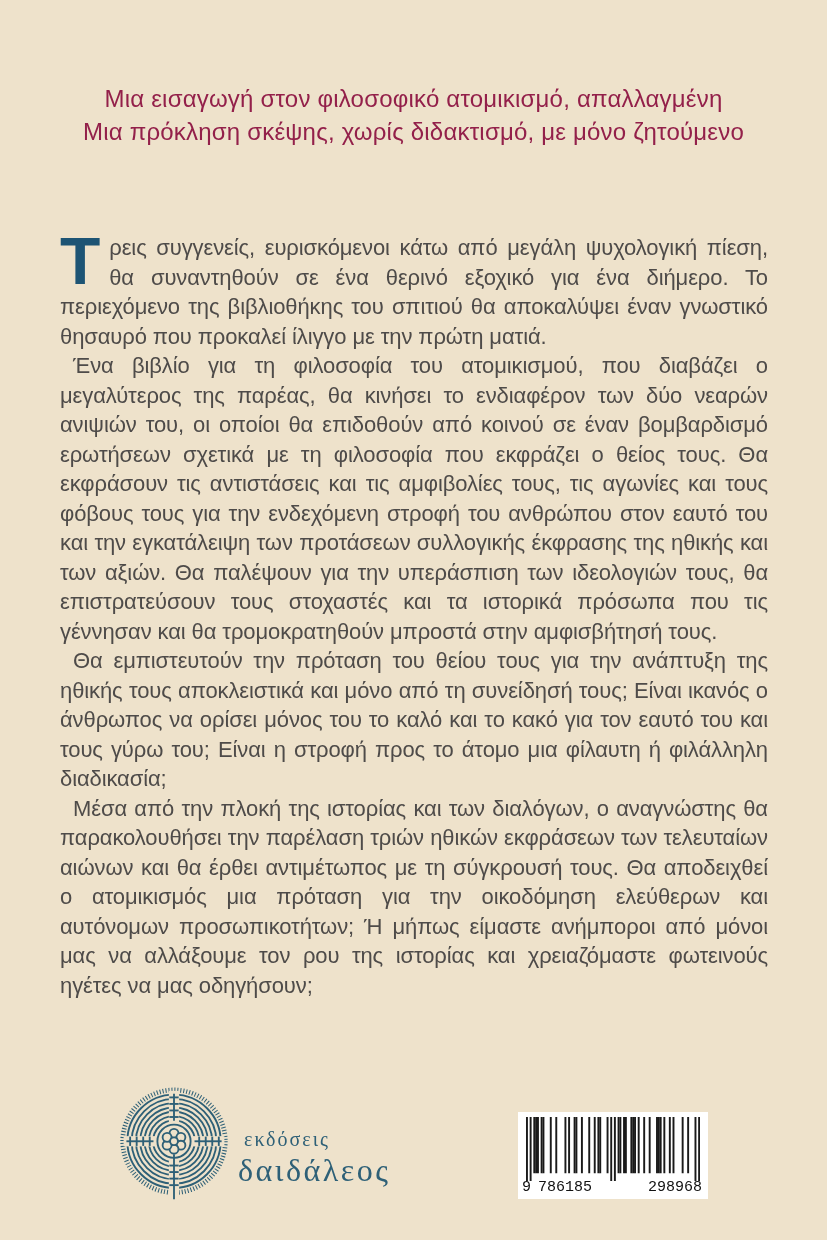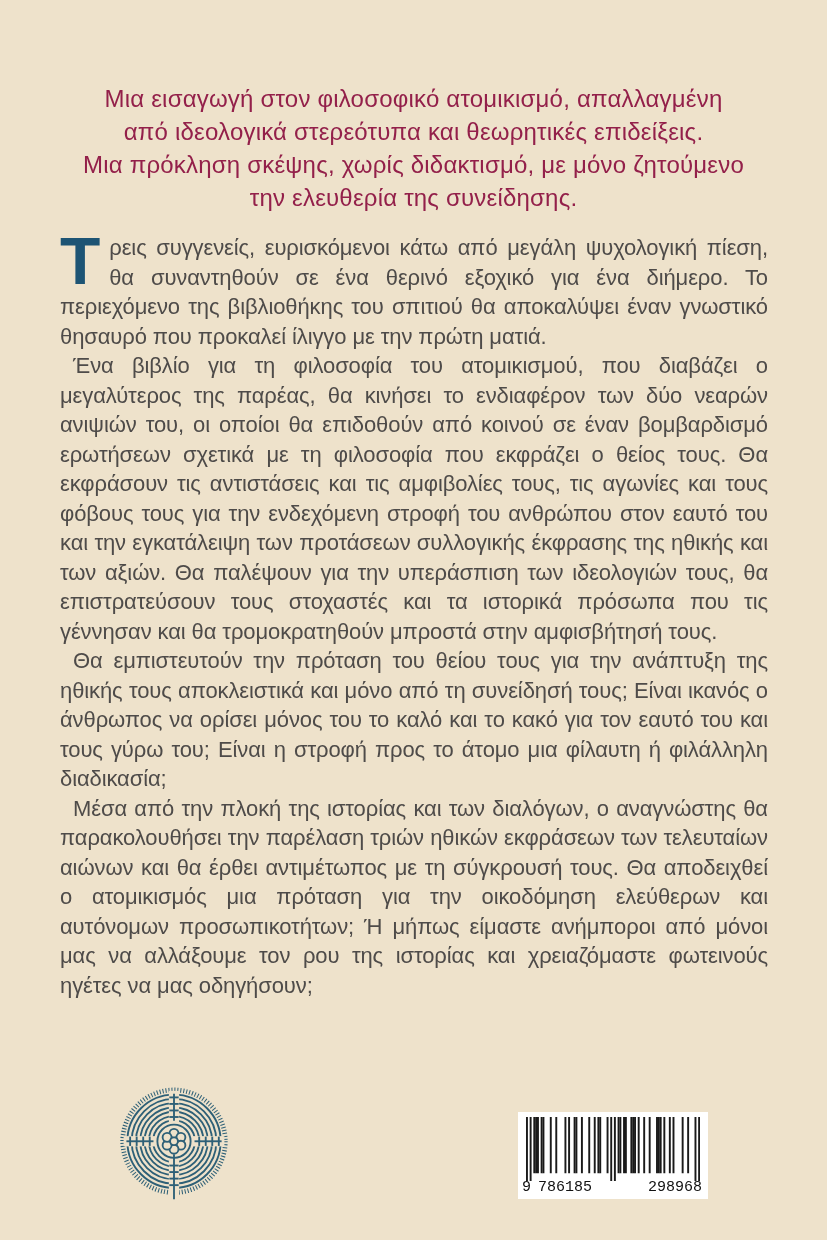--- a/index.html
+++ b/index.html
@@ -62,23 +62,21 @@
   .barcode-digits .d1{flex:1;text-align:left;}
   .barcode-digits .d2{flex:1;text-align:right;}
 </style>
 </head>
 <body>
 
 <div class="page">
 
   <div class="intro">
     <div>Μια εισαγωγή στον φιλοσοφικό ατομικισμό, απαλλαγμένη</div>
-    <div>από ιδεολογικά στερεότυπα και θεωρητικές επιδείξεις.</div>
     <div>Μια πρόκληση σκέψης, χωρίς διδακτισμό, με μόνο ζητούμενο</div>
-    <div>την ελευθερία της συνείδησης.</div>
   </div>
 
   <div class="body-text">
     <p><span class="dropcap">Τ</span><span>ρεις συγγενείς, ευρισκόμενοι κάτω από μεγάλη ψυχολογική πίεση, θα συναντηθούν σε ένα θερινό εξοχικό για ένα διήμερο. Το περιεχόμενο της βιβλιοθήκης του σπιτιού θα αποκαλύψει έναν γνωστικό θησαυρό που προκαλεί ίλιγγο με την πρώτη ματιά.</span></p>
     <p class="indent">Ένα βιβλίο για τη φιλοσοφία του ατομικισμού, που διαβάζει ο μεγαλύτερος της παρέας, θα κινήσει το ενδιαφέρον των δύο νεαρών ανιψιών του, οι οποίοι θα επιδοθούν από κοινού σε έναν βομβαρδισμό ερωτήσεων σχετικά με τη φιλοσοφία που εκφράζει ο θείος τους. Θα εκφράσουν τις αντιστάσεις και τις αμφιβολίες τους, τις αγωνίες και τους φόβους τους για την ενδεχόμενη στροφή του ανθρώπου στον εαυτό του και την εγκατάλειψη των προτάσεων συλλογικής έκφρασης της ηθικής και των αξιών. Θα παλέψουν για την υπεράσπιση των ιδεολογιών τους, θα επιστρατεύσουν τους στοχαστές και τα ιστορικά πρόσωπα που τις γέννησαν και θα τρομοκρατηθούν μπροστά στην αμφισβήτησή τους.</p>
     <p class="indent">Θα εμπιστευτούν την πρόταση του θείου τους για την ανάπτυξη της ηθικής τους αποκλειστικά και μόνο από τη συνείδησή τους; Είναι ικανός ο άνθρωπος να ορίσει μόνος του το καλό και το κακό για τον εαυτό του και τους γύρω του; Είναι η στροφή προς το άτομο μια φίλαυτη ή φιλάλληλη διαδικασία;</p>
     <p class="indent">Μέσα από την πλοκή της ιστορίας και των διαλόγων, ο αναγνώστης θα παρακολουθήσει την παρέλαση τριών ηθικών εκφράσεων των τελευταίων αιώνων και θα έρθει αντιμέτωπος με τη σύγκρουσή τους. Θα αποδειχθεί ο ατομικισμός μια πρόταση για την οικοδόμηση ελεύθερων και αυτόνομων προσωπικοτήτων; Ή μήπως είμαστε ανήμποροι από μόνοι μας να αλλάξουμε τον ρου της ιστορίας και χρειαζόμαστε φωτεινούς ηγέτες να μας οδηγήσουν;</p>
   </div>
 
   <svg class="logo-svg" width="112" height="120" viewBox="0 0 120 128" fill="none">
@@ -131,20 +129,24 @@
       <circle cx="60" cy="51.5" r="4.8"></circle>
       <circle cx="67.4" cy="55.8" r="4.8"></circle>
       <circle cx="67.4" cy="64.2" r="4.8"></circle>
       <circle cx="60" cy="68.5" r="4.8"></circle>
       <circle cx="52.6" cy="64.2" r="4.8"></circle>
       <circle cx="52.6" cy="55.8" r="4.8"></circle>
       <circle cx="60" cy="60" r="4.2"></circle>
     </g>
   </svg>
 
+  <div class="publisher">
+    <p class="l1">εκδόσεις</p>
+    <p class="l2">δαιδάλεος</p>
+  </div>
 
   <div class="barcode-box">
     <svg class="barcode-bars" width="174" height="64" viewBox="0 0 95 66" preserveAspectRatio="none" fill="#1a1a1a">
         <rect x="0" y="0" width="1.05" height="66"></rect>
         <rect x="2" y="0" width="1.05" height="66"></rect>
         <rect x="4" y="0" width="1.05" height="58"></rect>
         <rect x="5" y="0" width="1.05" height="58"></rect>
         <rect x="6" y="0" width="1.05" height="58"></rect>
         <rect x="8" y="0" width="1.05" height="58"></rect>
         <rect x="9" y="0" width="1.05" height="58"></rect>

